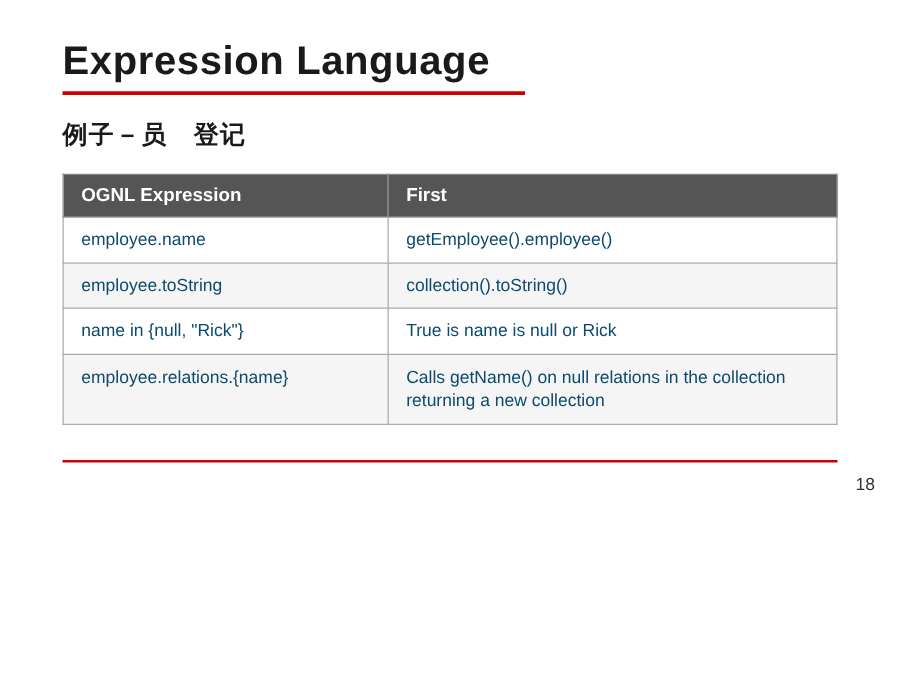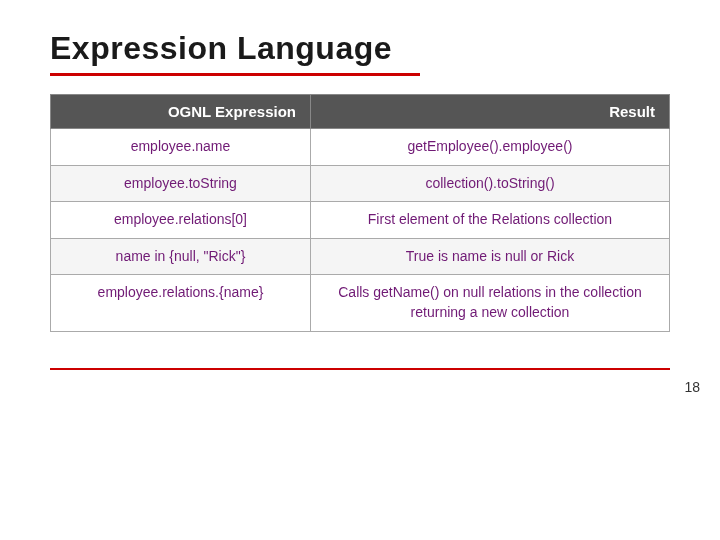--- a/index.html
+++ b/index.html
@@ -54,42 +54,41 @@
       font-size: 14px;
     }
 
     thead tr {
       background: #555555;
       color: #ffffff;
     }
 
     thead th {
       padding: 8px 14px;
-      text-align: right;
+      text-align: left;
       font-weight: bold;
       border: 1px solid #888888;
       font-size: 15px;
     }
 
     tbody tr {
       background: #ffffff;
     }
 
     tbody tr:nth-child(even) {
       background: #f5f5f5;
     }
 
     tbody td {
       padding: 8px 14px;
       border: 1px solid #aaaaaa;
       vertical-align: top;
       font-size: 14px;
-      color: #701a75;
+      color: #0c4a6e;
       line-height: 1.4;
-      text-align: center;
     }
 
     tbody td:first-child {
       width: 42%;
     }
 
     tbody td:last-child {
       width: 58%;
     }
 
@@ -110,41 +109,38 @@
       background: #cc0000;
     }
   </style>
 </head>
 <body>
 
 <div class="slide">
 
   <div class="title">Expression Language</div>
   <div class="title-underline"></div>
+  <div class="subtitle">例子－员　登记</div>
 
   <div class="table-container">
     <table>
       <thead>
         <tr>
           <th>OGNL Expression</th>
-          <th>Result</th>
+          <th>First</th>
         </tr>
       </thead>
       <tbody id="table-body">
       <tr>
             <td>employee.name</td>
             <td>getEmployee().employee()</td>
           </tr>
           <tr>
             <td>employee.toString</td>
             <td>collection().toString()</td>
-          </tr>
-          <tr>
-            <td>employee.relations[0]</td>
-            <td>First element of the Relations collection</td>
           </tr>
           <tr>
             <td>name in {null, "Rick"}</td>
             <td>True is name is null or Rick</td>
           </tr>
           <tr>
             <td>employee.relations.{name}</td>
             <td>Calls getName() on null relations in the collection returning a new collection</td>
           </tr>
         </tbody>

